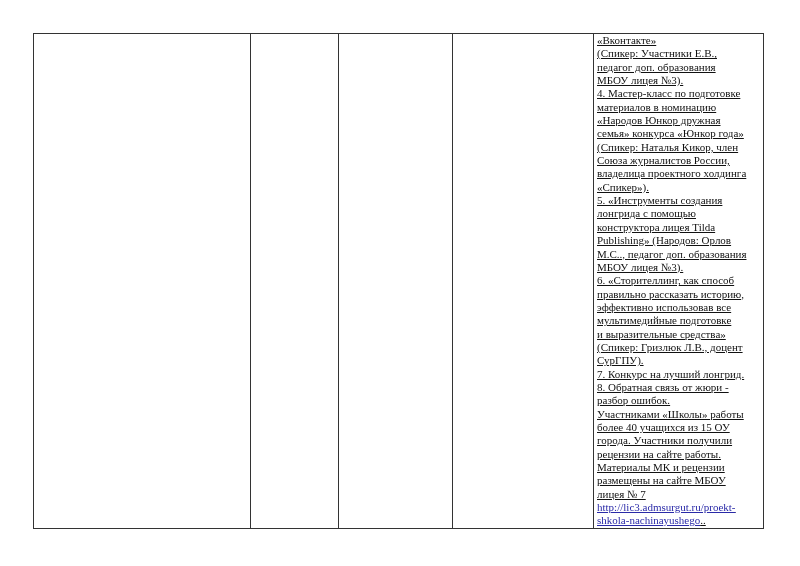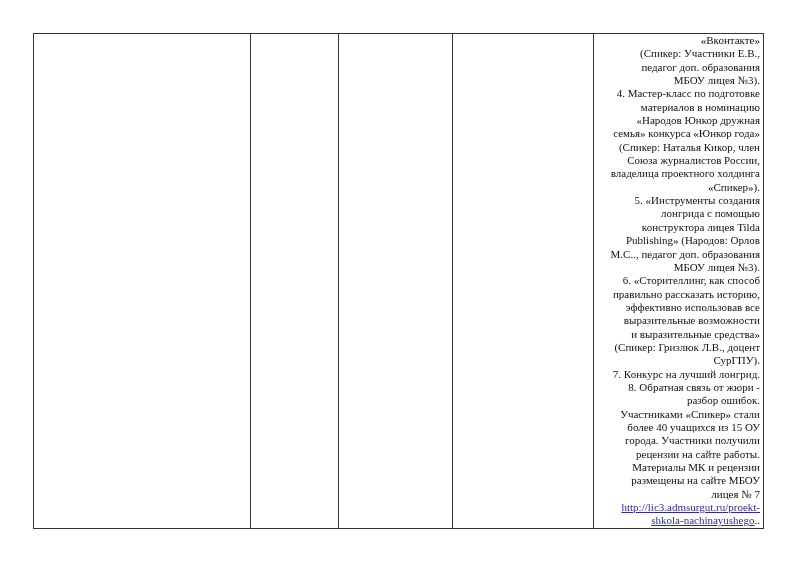--- a/index.html
+++ b/index.html
@@ -12,21 +12,21 @@
     font-size: 11px; color: #111;
     table-layout: fixed;
     width: 730px;
   }
   table.doc td {
     border: 1px solid #333;
     vertical-align: top;
     padding: 0 3px;
     line-height: 13.35px;
   }
-  td.c-text { text-align: right; }
+  td.c-text { text-align: left; text-decoration: underline; }
   td.c-center { text-align: center; }
   .line { display: block; white-space: nowrap; }
   a.link { color: #1a0dab; text-decoration: underline; color: #2a2aa8; }
 </style>
 </head>
 <body>
 
 <div class="page">
   <table class="doc">
     <colgroup>
@@ -57,28 +57,28 @@
         <span class="line">«Спикер»).</span>
         <span class="line">5. «Инструменты создания</span>
         <span class="line">лонгрида с помощью</span>
         <span class="line">конструктора лицея Tilda</span>
         <span class="line">Publishing» (Народов: Орлов</span>
         <span class="line">М.С.., педагог доп. образования</span>
         <span class="line">МБОУ лицея №3).</span>
         <span class="line">6. «Сторителлинг, как способ</span>
         <span class="line">правильно рассказать историю,</span>
         <span class="line">эффективно использовав все</span>
-        <span class="line">выразительные возможности</span>
+        <span class="line">мультимедийные подготовке</span>
         <span class="line">и выразительные средства»</span>
         <span class="line">(Спикер: Гризлюк Л.В., доцент</span>
         <span class="line">СурГПУ).</span>
         <span class="line">7. Конкурс на лучший лонгрид.</span>
         <span class="line">8. Обратная связь от жюри -</span>
         <span class="line">разбор ошибок.</span>
-        <span class="line">Участниками «Спикер» стали</span>
+        <span class="line">Участниками «Школы» работы</span>
         <span class="line">более 40 учащихся из 15 ОУ</span>
         <span class="line">города. Участники получили</span>
         <span class="line">рецензии на сайте работы.</span>
         <span class="line">Материалы МК и рецензии</span>
         <span class="line">размещены на сайте МБОУ</span>
         <span class="line">лицея № 7</span>
         <span class="line"><a class="link">http://lic3.admsurgut.ru/proekt-</a></span>
         <span class="line"><a class="link">shkola-nachinayushego</a><span>..</span></span>
       </td>
     </tr>

